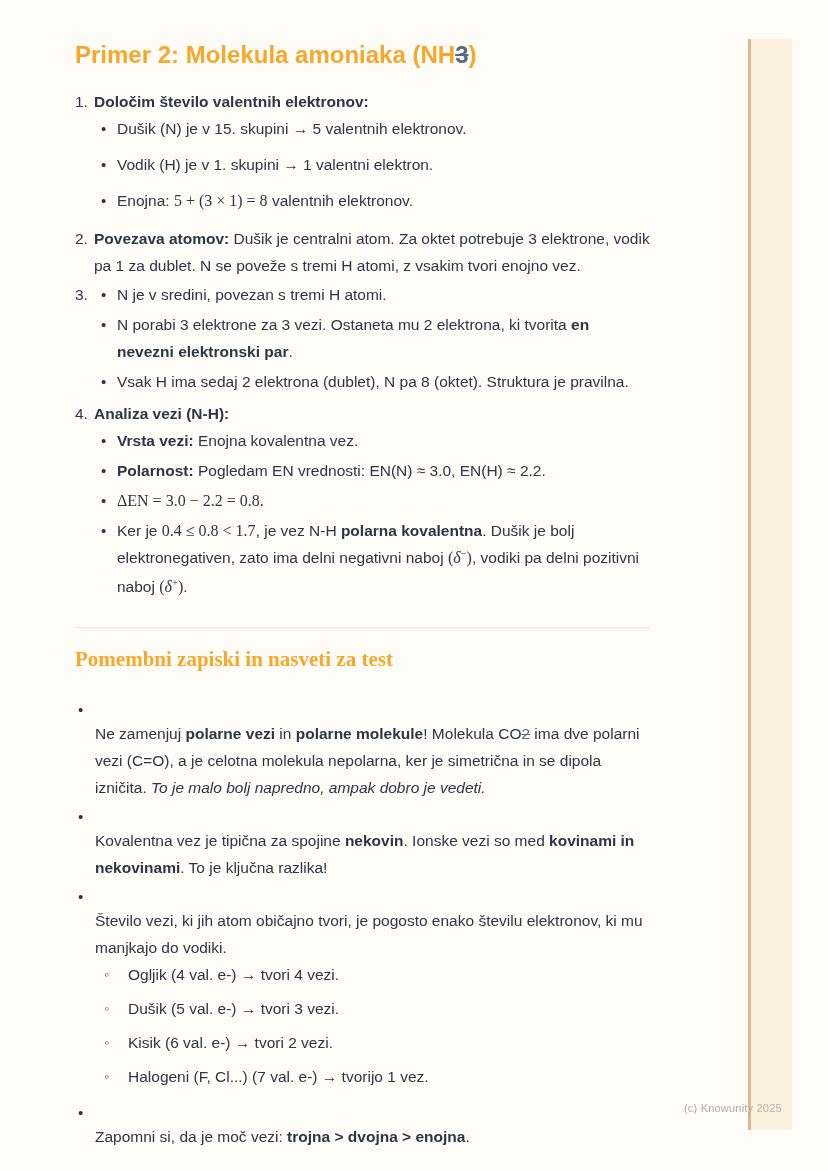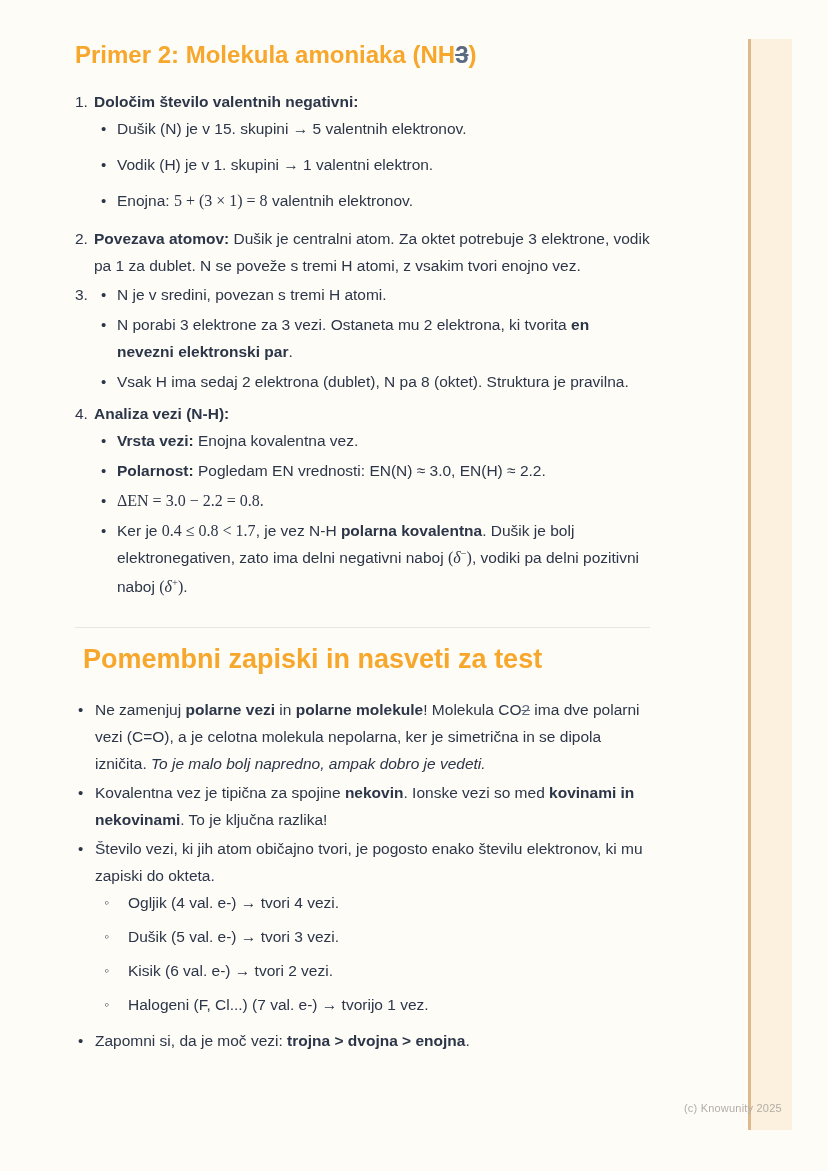--- a/index.html
+++ b/index.html
@@ -15,41 +15,42 @@
     position:absolute;left:75px;top:42px;width:575px;
     font-size:15.5px;line-height:27px;
   }
   .h3{
     color:var(--accent);
     font-size:24px;line-height:26px;font-weight:700;
     margin:0 0 20px 0;
   }
   .h2{
     color:var(--accent);
-    font-size:27px;line-height:30px;font-weight:700;
-    margin:16px 0 22px 8px;
+    font-size:21px;line-height:30px;font-weight:700;
+    margin:16px 0 22px 0;
+    font-family:Liberation Serif, serif;
   }
   .divider{
     border:none;border-top:1.5px solid #e8e6e0;
     margin:22px 0 0 0;width:100%;
   }
   
   .oli{display:flex;margin-bottom:2px;}
   .oli .num{flex:none;width:19px;}
   .oli .obody{flex:1;}
   
   .bli{display:flex;}
   .bli .marker{flex:none;margin-left:7px;width:16px;font-size:15px;}
   .bli .bbody{flex:1;}
   .loose .bli{margin-bottom:9px;}
   .tight .bli{margin-bottom:3px;}
   
   .uli{display:flex;margin-bottom:2px;}
   .uli .marker{flex:none;margin-left:3px;width:17px;font-size:15px;}
-  .uli .ubody{flex:1;}
+  .uli .ubody{flex:1;margin-top:24px;}
   
   .cli{display:flex;margin-bottom:7px;}
   .cli .marker{flex:none;margin-left:9px;width:24px;font-size:13.5px;}
   .cli .cbody{flex:1;}
   
   .b{font-weight:700;}
   .i{font-style:italic;}
   .math{font-family:"Liberation Serif","DejaVu Serif",serif;font-size:16px;}
   .struck{color:#5b6981;text-decoration:line-through;}
   .sup{font-size:10.5px;position:relative;top:-6px;}
@@ -68,21 +69,21 @@
 </style>
 </head>
 <body>
 
 <div class="page">
   <div class="content" id="doc">
       <div class="h3"><span>Primer 2: Molekula amoniaka (NH</span><span class="struck">3</span><span>)</span></div>
       <div class="oli">
         <span class="num">1.</span>
         <div class="obody">
-          <div><span class="b">Določim število valentnih negativni:</span></div>
+          <div><span class="b">Določim število valentnih elektronov:</span></div>
           <div class="loose">
             <div class="bli">
               <span class="marker ">•</span>
               <div class="bbody"><span>Dušik (N) je v 15. skupini → 5 valentnih elektronov.</span></div>
             </div>
             <div class="bli">
               <span class="marker ">•</span>
               <div class="bbody"><span>Vodik (H) je v 1. skupini → 1 valentni elektron.</span></div>
             </div>
             <div class="bli">
@@ -146,21 +147,21 @@
       <div class="uli">
         <span class="marker ">•</span>
         <div class="ubody"><span>Ne zamenjuj </span><span class="b">polarne vezi</span><span> in </span><span class="b">polarne molekule</span><span>! Molekula CO</span><span class="struck">2</span><span> ima dve polarni vezi (C=O), a je celotna molekula nepolarna, ker je simetrična in se dipola izničita. </span><span class="i">To je malo bolj napredno, ampak dobro je vedeti.</span></div>
       </div>
       <div class="uli">
         <span class="marker ">•</span>
         <div class="ubody"><span>Kovalentna vez je tipična za spojine </span><span class="b">nekovin</span><span>. Ionske vezi so med </span><span class="b">kovinami in nekovinami</span><span>. To je ključna razlika!</span></div>
       </div>
       <div class="uli">
         <span class="marker ">•</span>
-        <div class="ubody"><span>Število vezi, ki jih atom običajno tvori, je pogosto enako številu elektronov, ki mu zapiski do okteta.</span><div>
+        <div class="ubody"><span>Število vezi, ki jih atom običajno tvori, je pogosto enako številu elektronov, ki mu manjkajo do vodiki.</span><div>
             <div class="cli">
               <span class="marker ">◦</span>
               <div class="cbody"><span>Ogljik (4 val. e-) → tvori 4 vezi.</span></div>
             </div>
             <div class="cli">
               <span class="marker ">◦</span>
               <div class="cbody"><span>Dušik (5 val. e-) → tvori 3 vezi.</span></div>
             </div>
             <div class="cli">
               <span class="marker ">◦</span>

